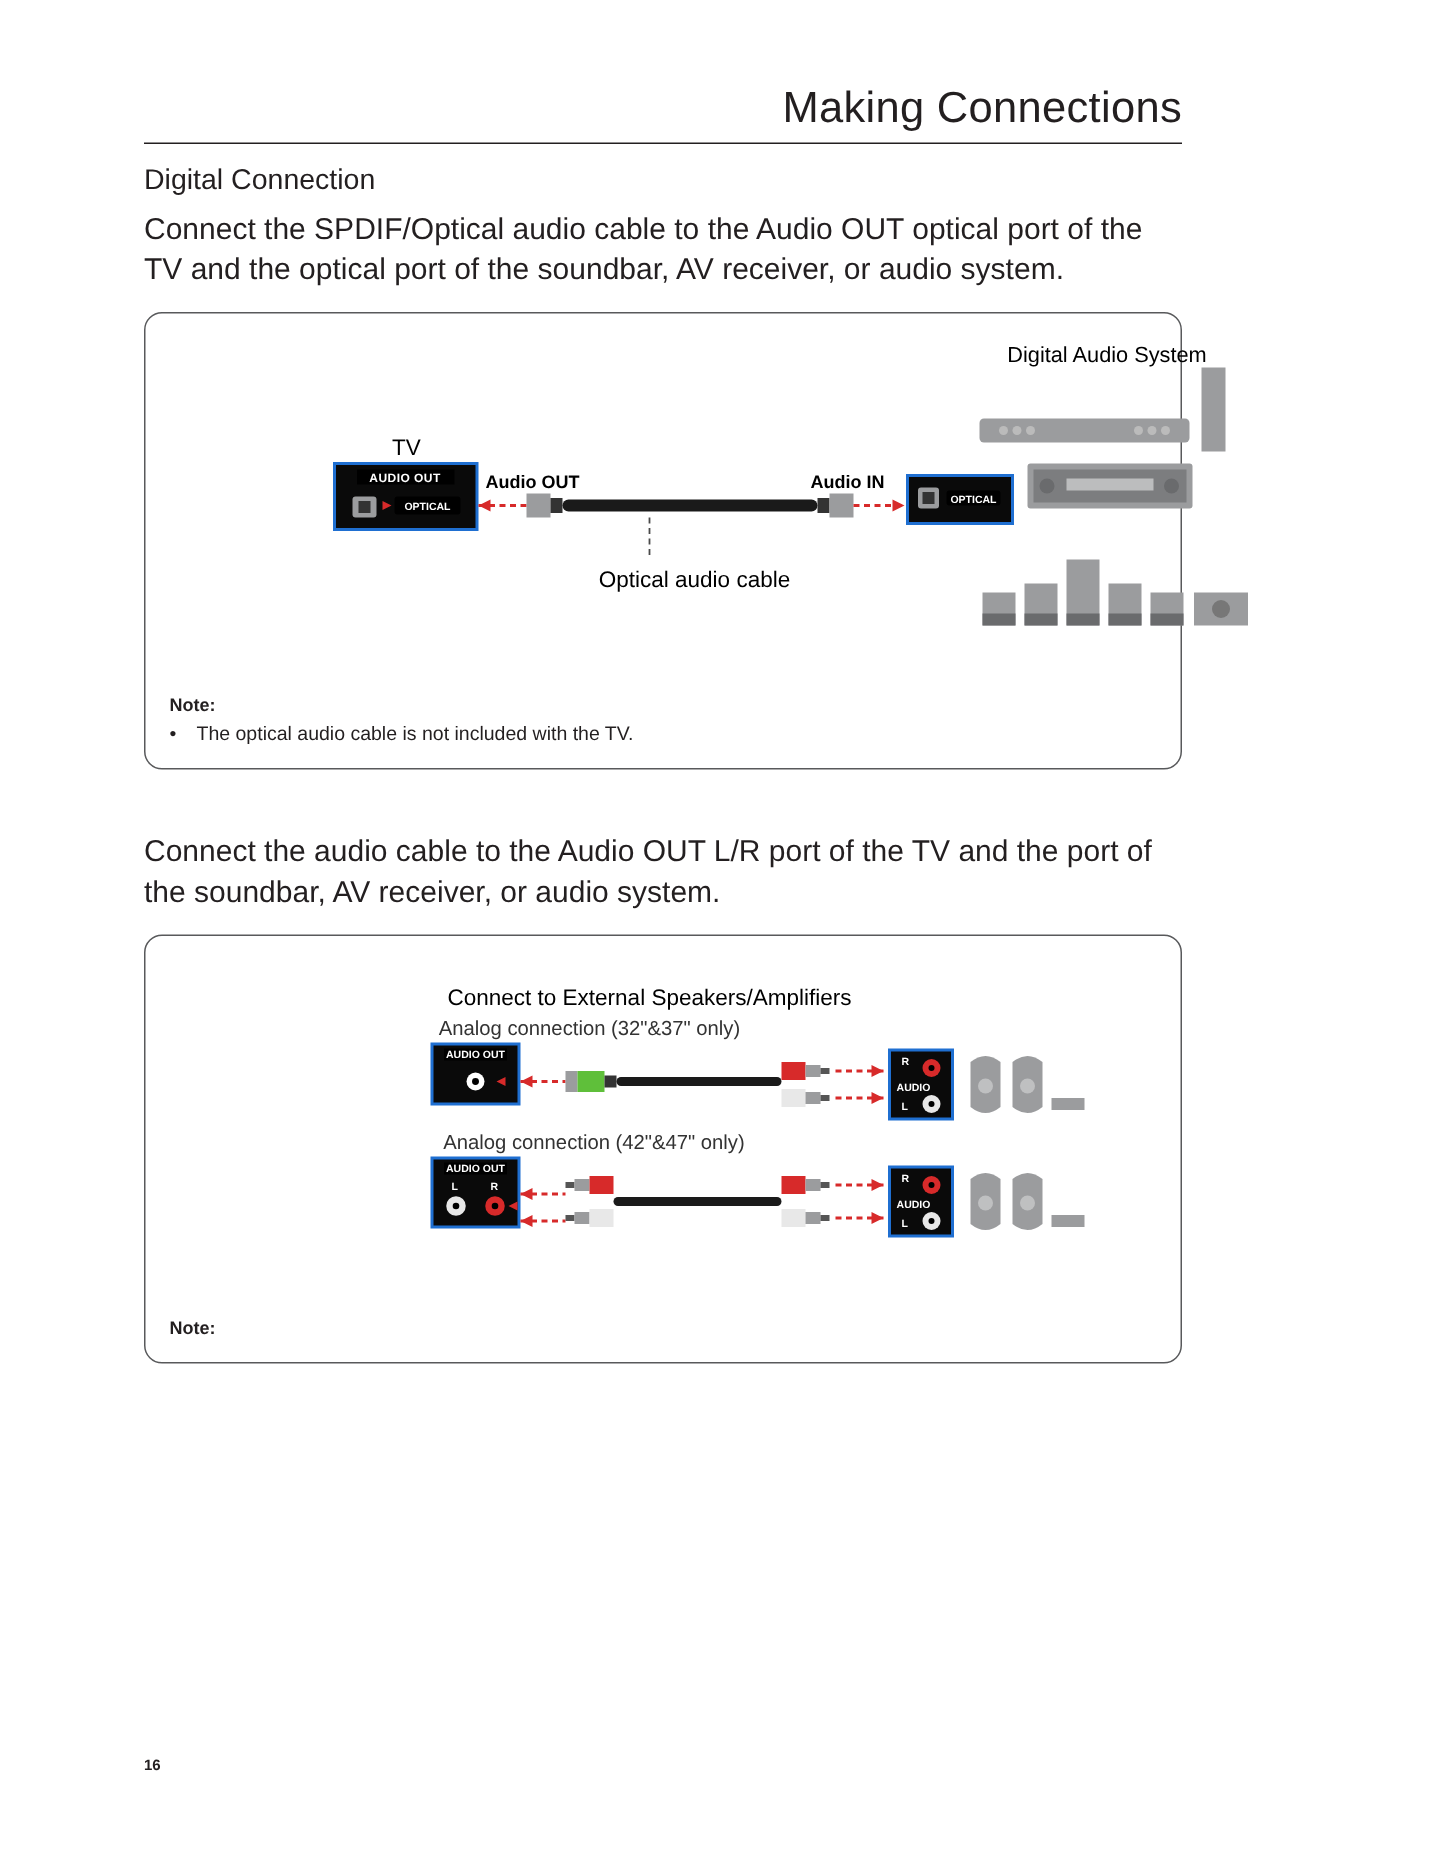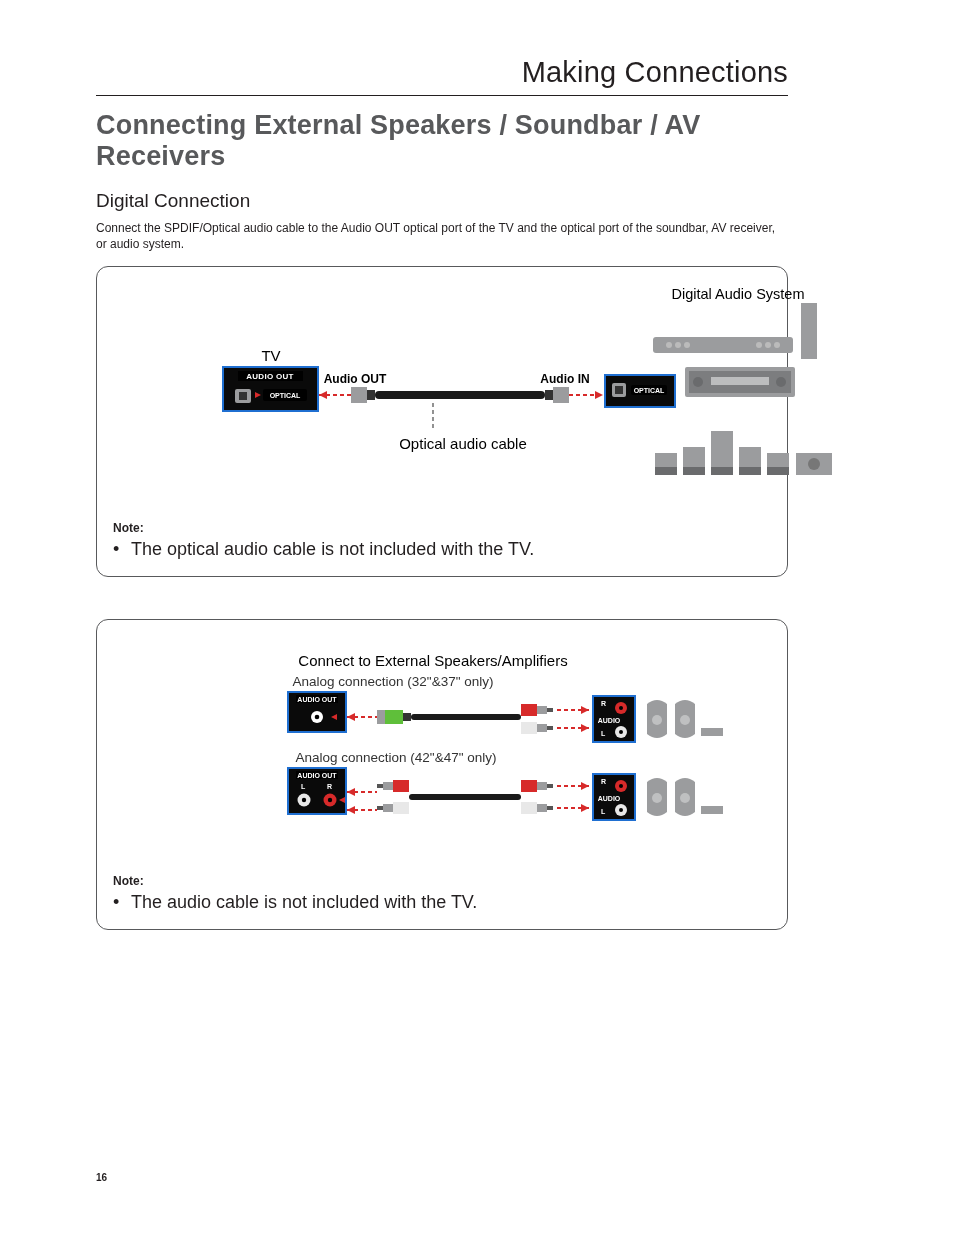--- a/index.html
+++ b/index.html
@@ -1,44 +1,43 @@
 <!DOCTYPE html>
 <html><head>
 <meta charset="utf-8">
 <style>
   html,body{margin:0;padding:0;background:#fff;font-family:"Helvetica Neue",Helvetica,Arial,sans-serif;color:#231f20}
   .page{width:878px;height:1235px;position:relative;box-sizing:border-box;padding:56px 90px 0 96px}
   .chapter{font-size:29px;font-weight:400;text-align:right;border-bottom:1.5px solid #231f20;padding-bottom:6px;margin-bottom:14px;letter-spacing:.2px}
   .h1{font-size:27px;font-weight:700;color:#58595b;letter-spacing:.2px;margin:0 0 18px 0}
   .h2{font-size:19px;font-weight:400;color:#231f20;margin:10px 0 8px 0}
-  .body{font-size:12px;line-height:1.35;margin:0 0 14px 0}
+  .body{font-size:20px;line-height:1.35;margin:0 0 14px 0}
   .panel{border:1px solid #58595b;border-radius:12px;padding:14px 16px 16px 16px;box-sizing:border-box;position:relative}
   .note-h{font-weight:800;font-size:12px;margin-top:10px}
-  .note-li{font-size:18px;margin-top:4px}
+  .note-li{font-size:13px;margin-top:4px}
   .note-li::before{content:"•";display:inline-block;width:18px}
   .lbl-bold{font-size:12px;font-weight:700}
   .dig{position:relative;height:230px}
   .ana{position:relative;height:230px}
   .tiny{font-size:8px;fill:#fff;font-weight:700;letter-spacing:.3px}
   .tiny2{font-size:7px;fill:#fff;font-weight:700}
   .blu{stroke:#1f6fd1;stroke-width:2;fill:#0a0a0a}
   .gry{fill:#9b9c9e}
   .grn{fill:#5fbf3a}
   .red{fill:#d72a2a}
   .dashr{stroke:#d72a2a;stroke-width:2;stroke-dasharray:4 3;fill:none}
   .dashk{stroke:#4a4a4a;stroke-width:1.2;stroke-dasharray:4 3;fill:none}
   .pagenum{position:absolute;left:96px;bottom:52px;font-weight:800;font-size:10px}
   .spacer{height:42px}
 </style>
 </head>
 <body>
 
 <div class="page">
   <div class="chapter">Making Connections</div>
-  <div class="h1">Connecting External Speakers / Soundbar / AV Receivers</div>
 
   <div class="h2">Digital Connection</div>
   <p class="body">Connect the SPDIF/Optical audio cable to the Audio OUT optical port of the TV and the optical port of the soundbar, AV receiver, or audio system.</p>
 
   <div class="panel">
     <div class="dig">
       <svg width="740" height="200" viewBox="0 0 740 200">
 
         <text x="158" y="80" font-size="15" text-anchor="middle">TV</text>
 
@@ -109,20 +108,21 @@
         <line x1="320" y1="122" x2="320" y2="150" class="dashk"></line>
         <text x="350" y="168" font-size="15" text-anchor="middle">Optical audio cable</text>
       </svg>
     </div>
     <div class="note-h">Note:</div>
     <div class="note-li">The optical audio cable is not included with the TV.</div>
   </div>
 
   <div class="spacer"></div>
 
+  <p class="body">Connect the audio cable to the Audio OUT L/R port of the TV and the port of the soundbar, AV receiver, or audio system.</p>
 
   <div class="panel">
     <div class="ana">
       <svg width="740" height="220" viewBox="0 0 740 220">
         <text x="320" y="32" font-size="15" text-anchor="middle">Connect to External Speakers/Amplifiers</text>
 
         <text x="280" y="52" font-size="13.5" fill="#333" text-anchor="middle">Analog connection (32"&amp;37" only)</text>
 
         <rect x="175" y="58" width="58" height="40" class="blu"></rect>
         <rect x="183" y="61" width="42" height="8" fill="#000"></rect>
@@ -216,17 +216,16 @@
         <g>
           <path d="M534 148 q10 -8 20 0 v30 q-10 8 -20 0 z" class="gry"></path>
             <circle cx="544" cy="164" r="5" fill="#bfc0c1"></circle>
           <path d="M562 148 q10 -8 20 0 v30 q-10 8 -20 0 z" class="gry"></path>
             <circle cx="572" cy="164" r="5" fill="#bfc0c1"></circle>
           <rect x="588" y="172" width="22" height="8" class="gry"></rect>
         </g>
       </svg>
     </div>
     <div class="note-h">Note:</div>
-    <div class="note-li">The audio cable is not included with the TV.</div>
   </div>
 
   <div class="pagenum">16</div>
 </div>
 
 </body></html>

